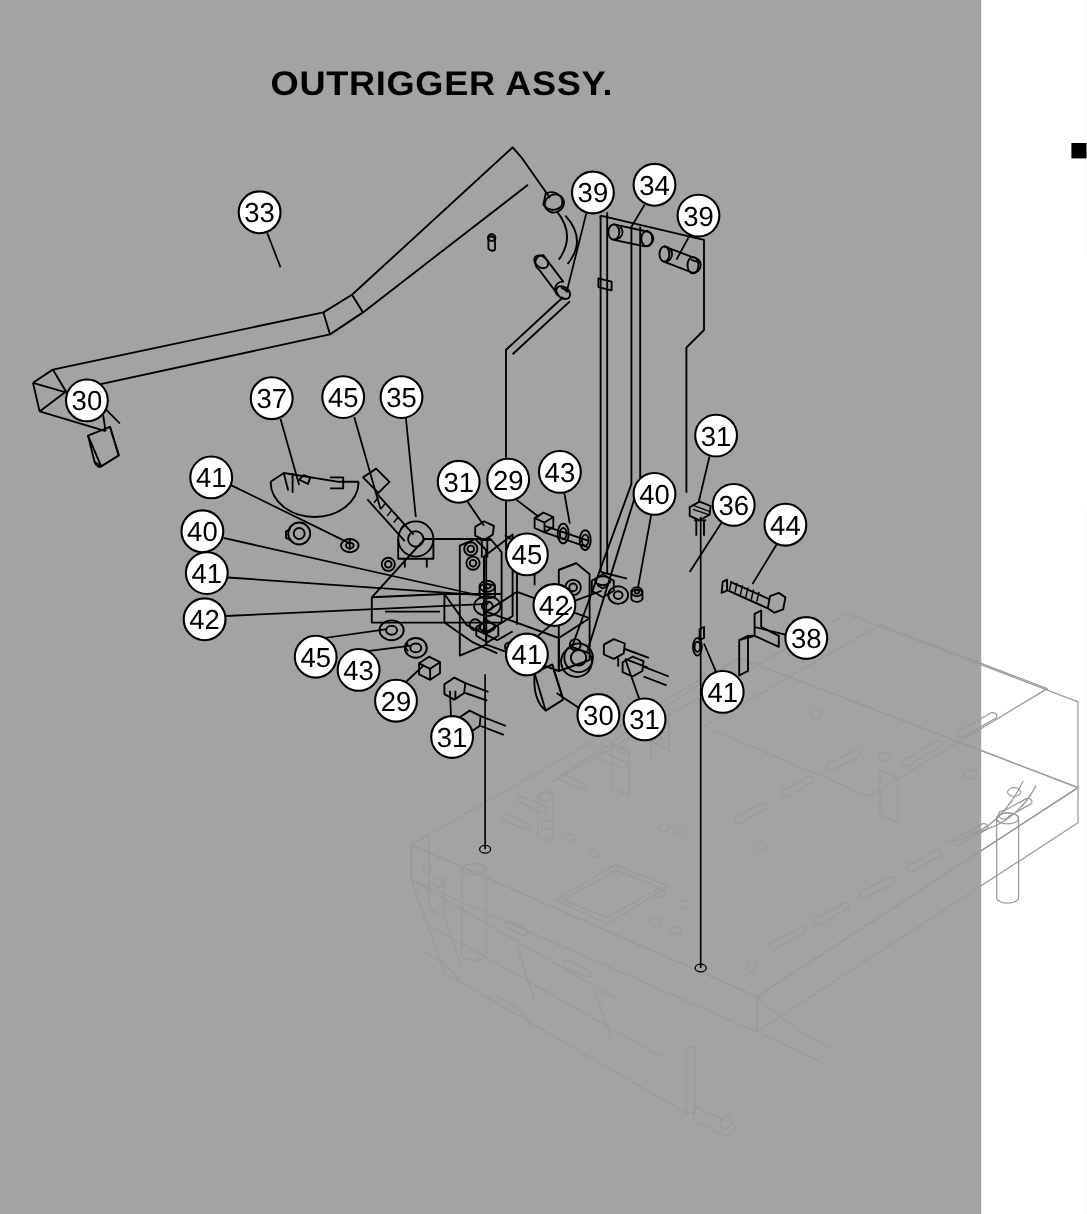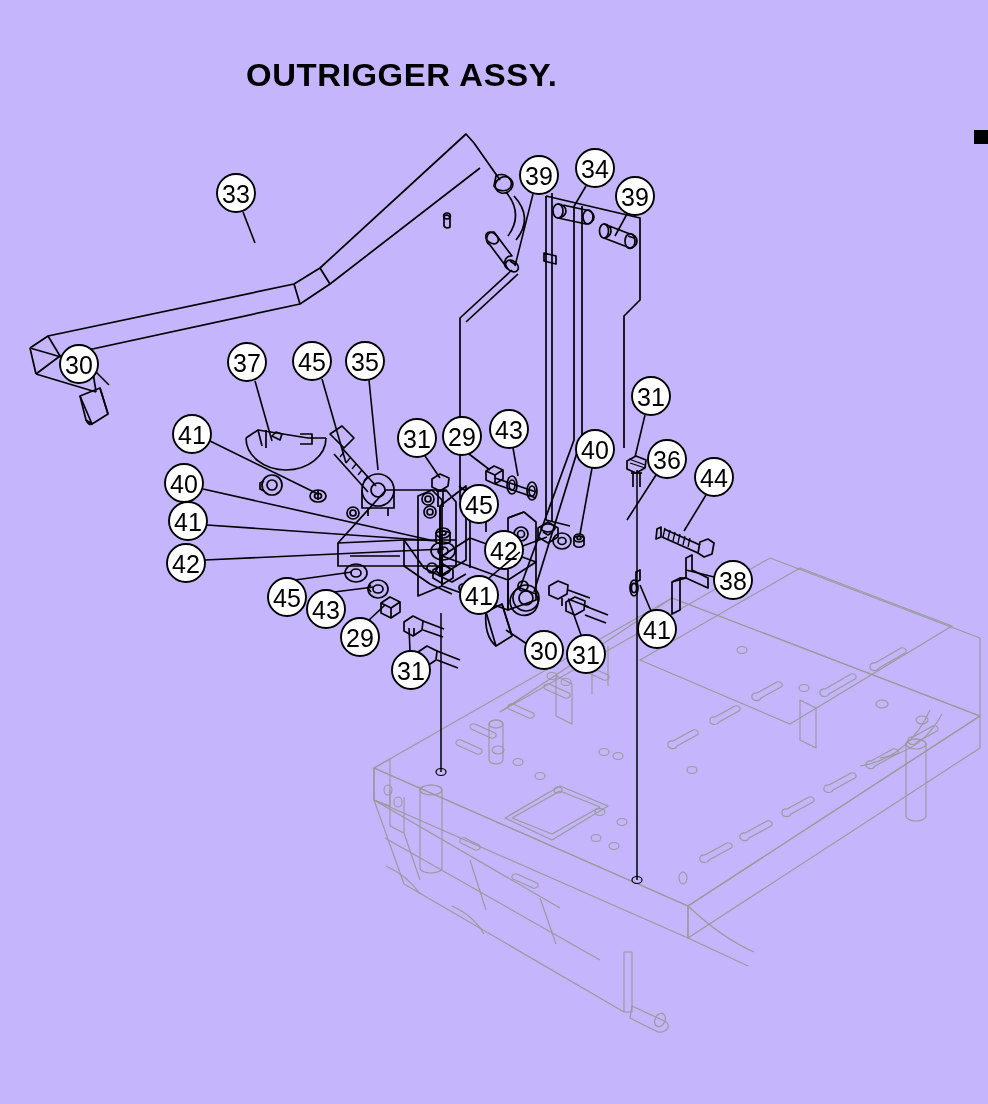--- a/index.html
+++ b/index.html
@@ -3,21 +3,21 @@
 <meta charset="utf-8">
 <style>
   html,body{margin:0;padding:0;background:#ffffff;}
   body{
     width:988px;height:1104px;
     font-family:"Liberation Sans",sans-serif;
     -webkit-font-smoothing:antialiased;
     overflow:hidden;
     position:relative;
   }
-  #stage{position:relative;width:988px;height:1104px;background:#c4b5fd;}
+  #stage{position:relative;width:892px;height:1104px;background:#a3a3a3;}
   #diagram{position:absolute;left:0;top:0;width:988px;height:1104px;}
   .title{
     position:absolute;
     left:246px;top:58px;
     font-family:"Liberation Sans",sans-serif;
     font-weight:bold;
     font-size:31px;
     letter-spacing:0.6px;
     color:#000;
     white-space:nowrap;

